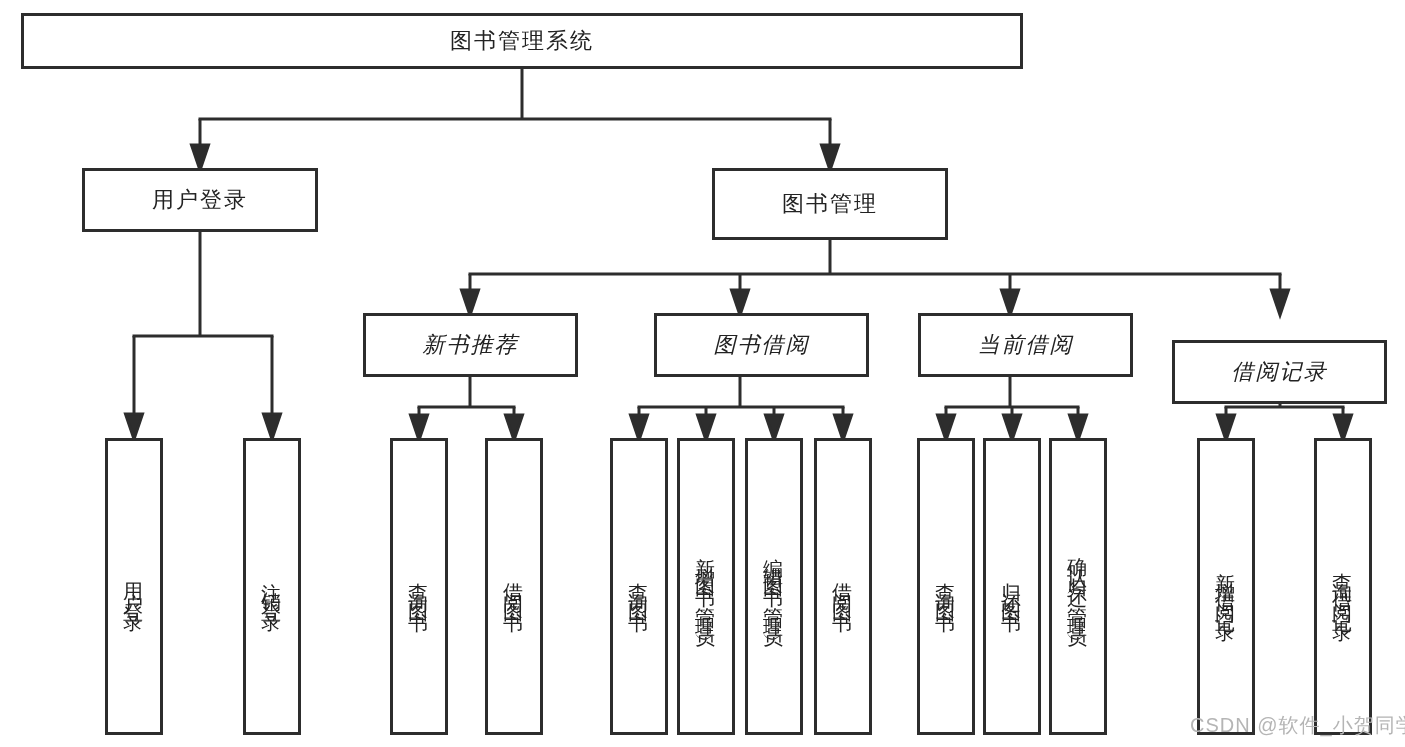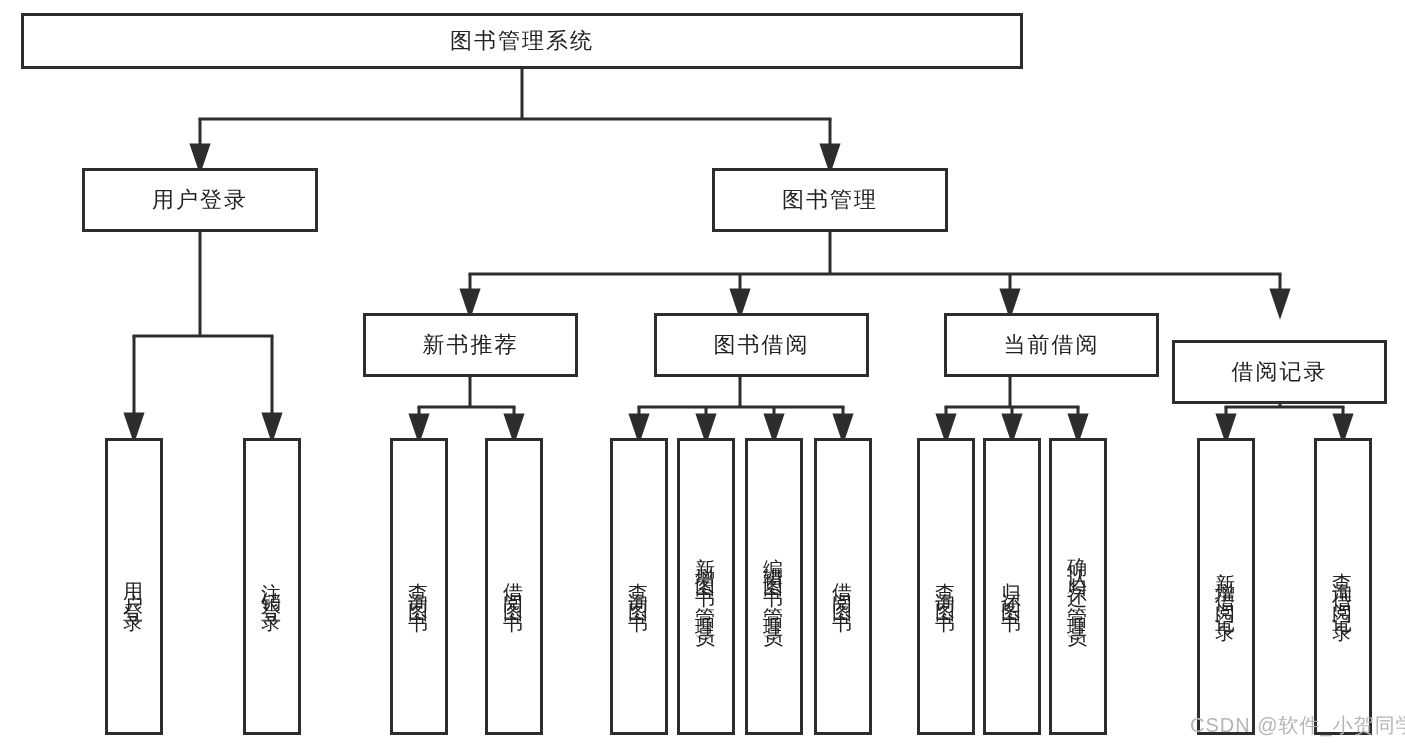--- a/index.html
+++ b/index.html
@@ -27,25 +27,25 @@
     color: #222222;
   }
   .h-label {
     font-size: 22px;
     letter-spacing: 2px;
     color: #222222;
     white-space: nowrap;
   }
   .node.root  { left: 21px;  top: 13px;  width: 1002px; height: 56px; }
   .node.l2a   { left: 82px;  top: 168px; width: 236px;  height: 64px; }
-  .node.l2b   { left: 712px; top: 168px; width: 236px;  height: 64px; }
-  .node.l3    { top: 313px;  width: 215px; height: 64px; }
+  .node.l2b   { left: 712px; top: 168px; width: 236px;  height: 72px; }
+  .node.l3    { top: 313px;  width: 215px; height: 64px; font-style: italic; }
   .node.l3a   { left: 363px; }
   .node.l3b   { left: 654px; }
-  .node.l3c   { left: 944px; }
+  .node.l3c   { left: 918px; }
   .node.l3d   { left: 1172px; margin-top: 27px; }
   .node.leaf  { top: 438px; width: 58px; height: 297px; }
   .v-label {
     writing-mode: vertical-rl;
     text-orientation: mixed;
     font-size: 20px;
     letter-spacing: 10px;
     white-space: nowrap;
     color: #222222;
   }

